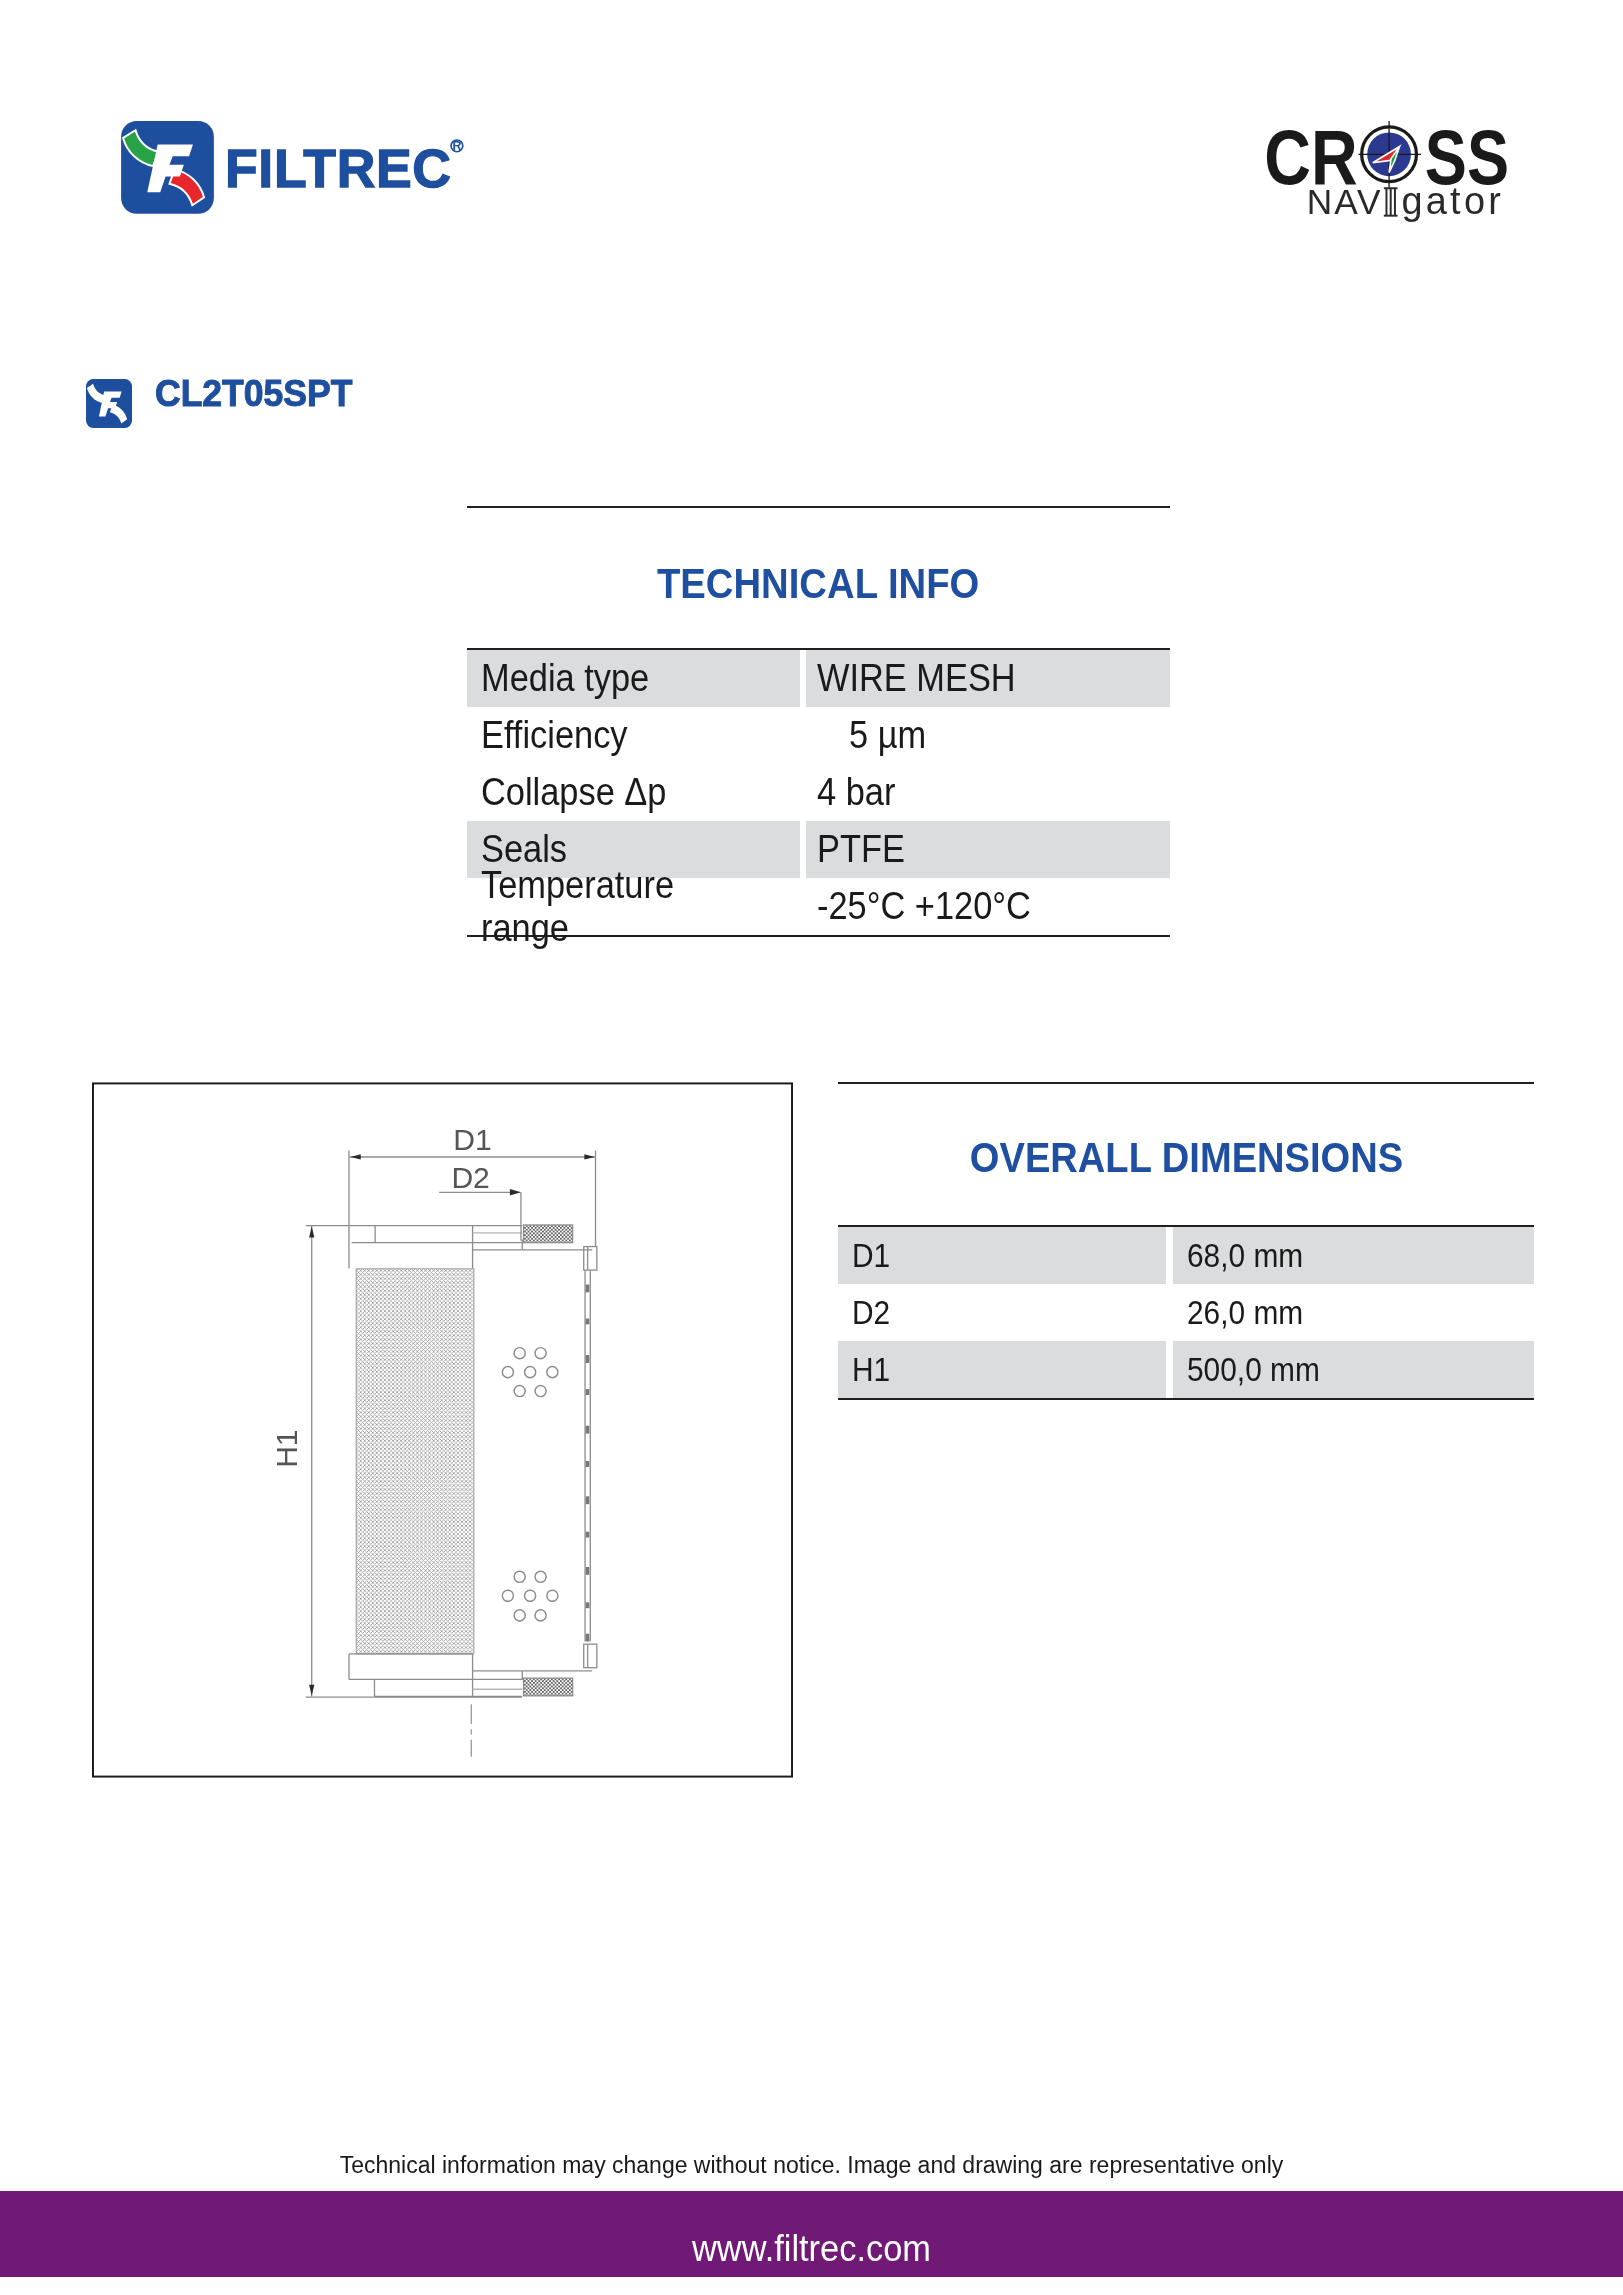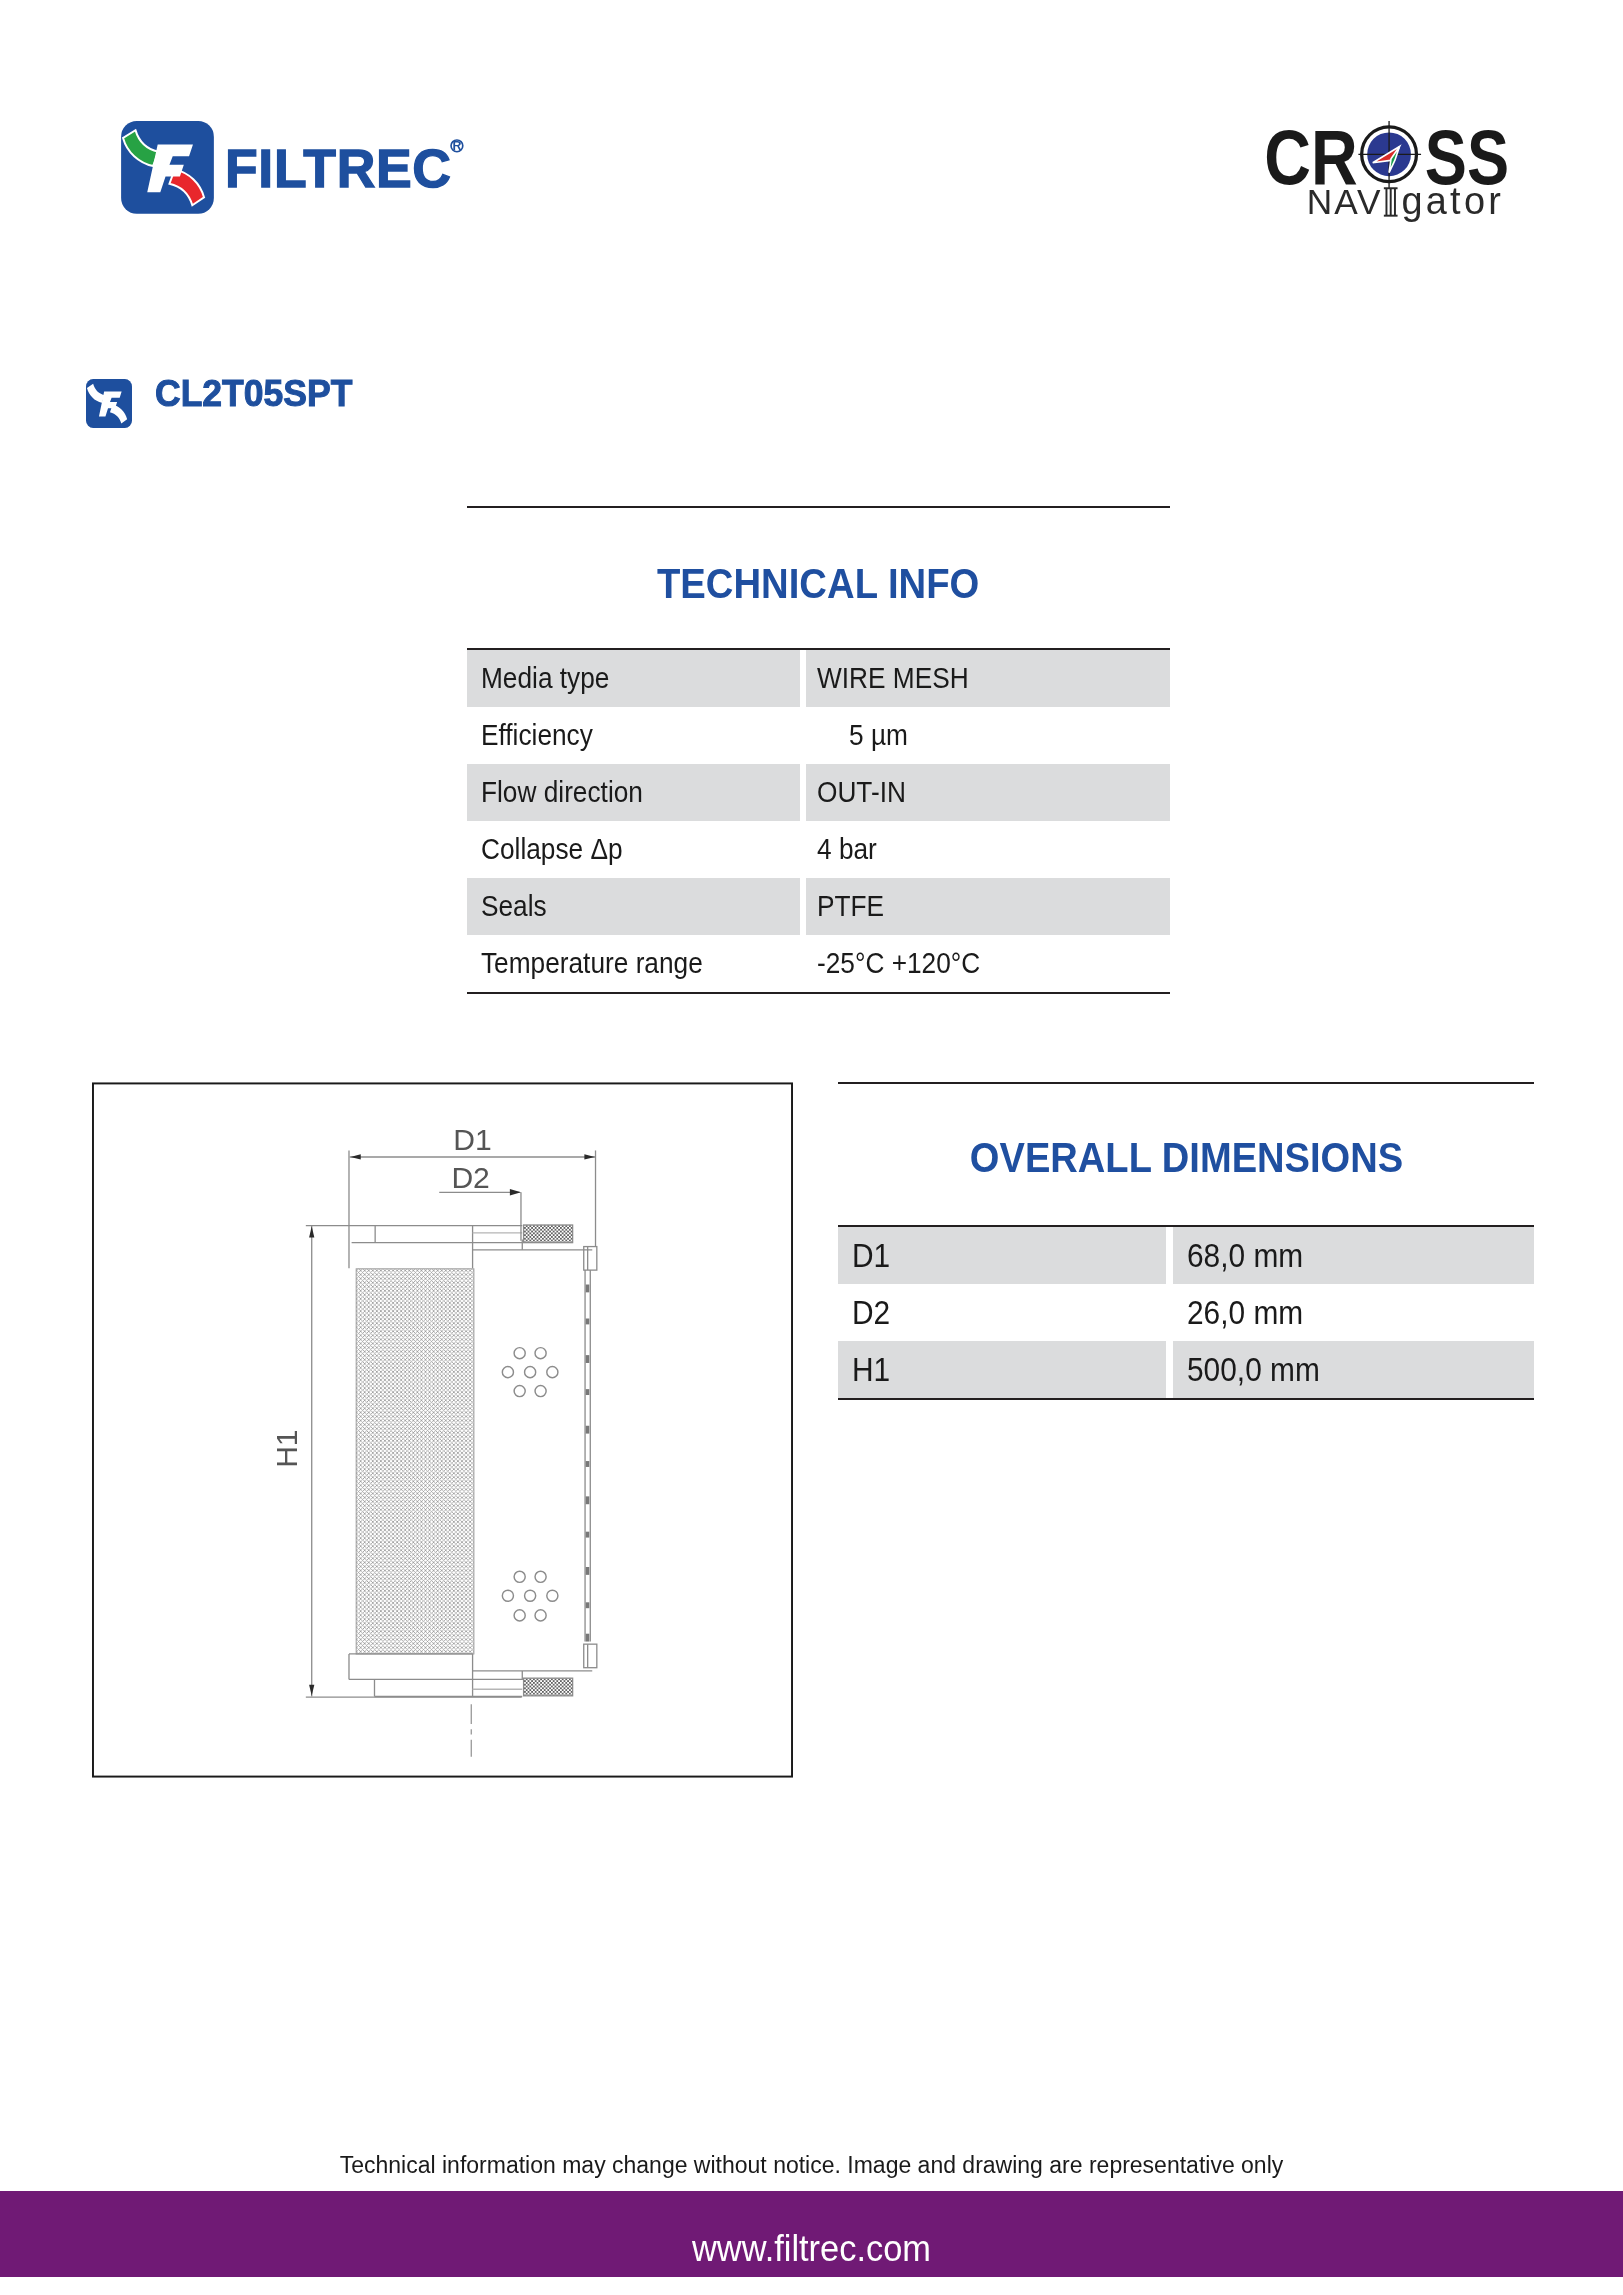--- a/index.html
+++ b/index.html
@@ -60,21 +60,21 @@
   <path d="M56,36 L110,36 L104,54 L79,54 L74,67 L96,67 L90,85 L68,85 L60,109 L40,109 Z" fill="#ffffff"></path>
 </svg>
 </div>
 
 <div class="abs" style="left:155px;top:375px;font-size:37px;font-weight:bold;color:#1e4f9e;line-height:1;"><span style="display:inline-block;transform:scaleX(0.96);transform-origin:left;-webkit-text-stroke:1px #1e4f9e;">CL2T05SPT</span></div>
 
 <div class="abs" style="left:467px;top:506px;width:703px;height:2px;background:#231f20;"></div>
 
 <div class="abs blue" style="left:467px;top:559px;width:703px;text-align:center;font-size:43px;font-weight:bold;"><span style="display:inline-block;transform:scaleX(0.89);">TECHNICAL INFO</span></div>
 
-<div class="abs" style="left:467px;top:648px;width:703px;font-size:29px;color:#1a1a1a;">
+<div class="abs" style="left:467px;top:648px;width:703px;font-size:38px;color:#1a1a1a;">
   <div style="height:2px;background:#231f20;"></div>
 
   <div style="height:57px;display:flex;">
     <div style="width:333px;background:#dbdcdd;display:flex;align-items:center;padding-left:14.4px;box-sizing:border-box;">
         <span class="ct">Media type</span>
       </div>
     <div style="width:5.9px;"></div>
     <div style="flex:1;background:#dbdcdd;display:flex;align-items:center;padding-left:11px;box-sizing:border-box;">
         <span class="ct">WIRE MESH</span>
       </div>
@@ -83,29 +83,20 @@
   <div style="height:57px;display:flex;gap:16px;">
     <div style="width:333px;display:flex;align-items:center;padding-left:14.4px;box-sizing:border-box;">
         <span class="ct">Efficiency</span>
       </div>
     <div style="width:5.9px;"></div>
     <div style="flex:1;display:flex;align-items:center;padding-left:11px;box-sizing:border-box;">
         <span class="ct">5 µm</span>
       </div>
   </div>
 
-  <div style="height:57px;display:flex;">
-    <div style="width:333px;background:#dbdcdd;display:flex;align-items:center;padding-left:14.4px;box-sizing:border-box;">
-        <span class="ct">Flow direction</span>
-      </div>
-    <div style="width:5.9px;"></div>
-    <div style="flex:1;background:#dbdcdd;display:flex;align-items:center;padding-left:11px;box-sizing:border-box;">
-        <span class="ct">OUT-IN</span>
-      </div>
-  </div>
 
   <div style="height:57px;display:flex;">
     <div style="width:333px;display:flex;align-items:center;padding-left:14.4px;box-sizing:border-box;">
         <span class="ct">Collapse Δp</span>
       </div>
     <div style="width:5.9px;"></div>
     <div style="flex:1;display:flex;align-items:center;padding-left:11px;box-sizing:border-box;">
         <span class="ct">4 bar</span>
       </div>
   </div>

